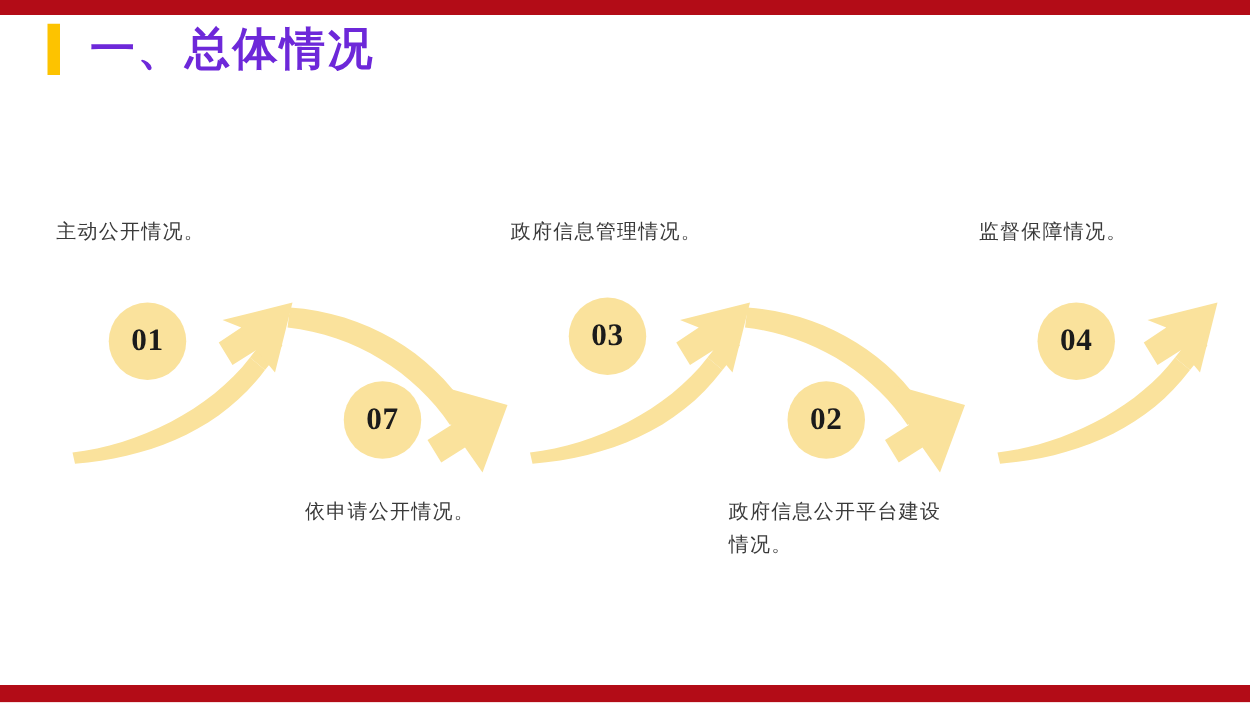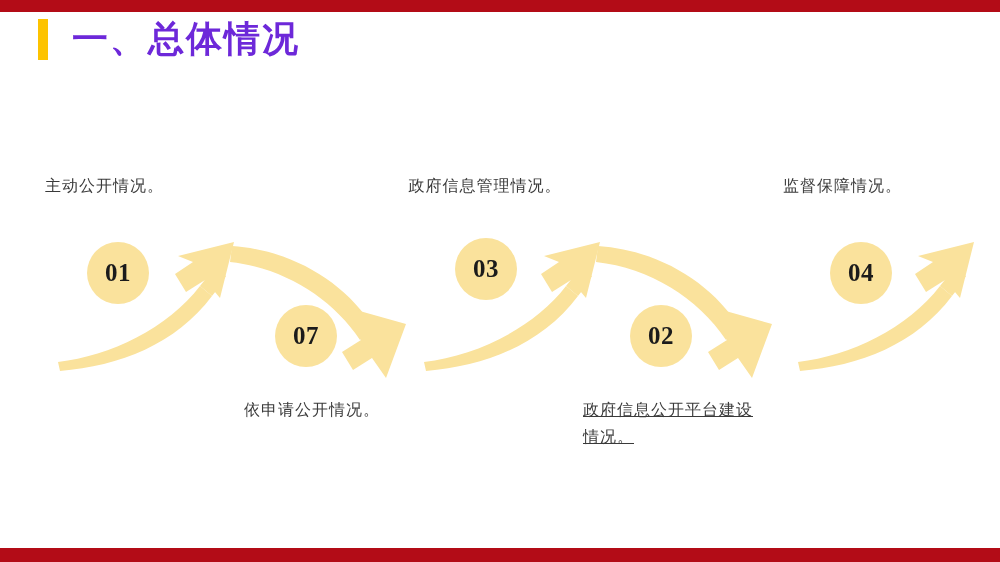--- a/index.html
+++ b/index.html
@@ -98,21 +98,21 @@
     position: absolute;
     font-family: "Liberation Serif", "DejaVu Serif", serif;
     font-size: 16px;
     line-height: 27px;
     color: #3a3a3a;
     letter-spacing: 1px;
   }
   .cap01 { left: 45px;  top: 172px; width: 220px; text-align: left; }
   .cap02 { left: 228px; top: 396px; width: 168px; text-align: center; }
   .cap03 { left: 395px; top: 172px; width: 180px; text-align: center; }
-  .cap04 { left: 583px; top: 396px; width: 180px; text-align: left; text-decoration: underline; }
+  .cap04 { left: 583px; top: 396px; width: 180px; text-align: left; }
   .cap05 { left: 783px; top: 172px; width: 220px; text-align: left; }
 </style>
 </head>
 <body>
 
 <div class="slide">
 
   <div class="bar-top"></div>
   <div class="bar-bottom"></div>
 

